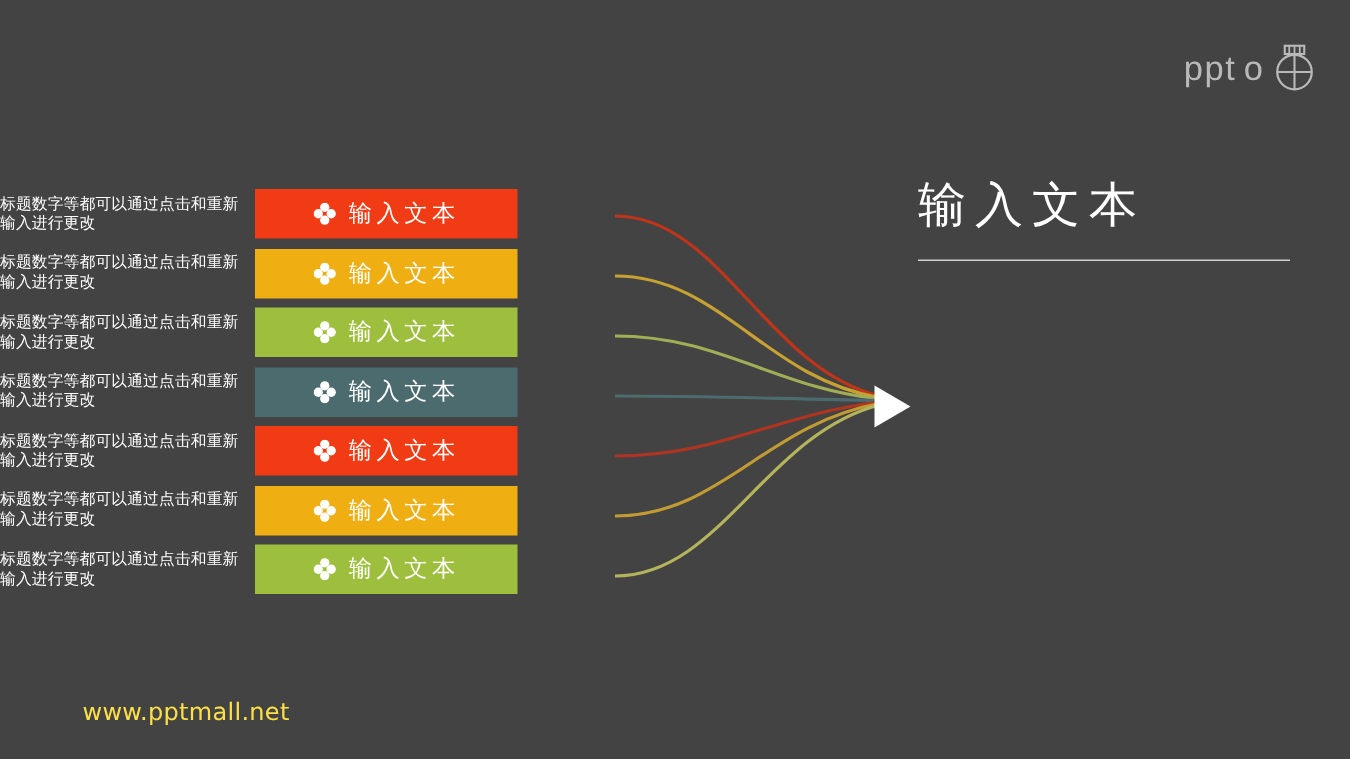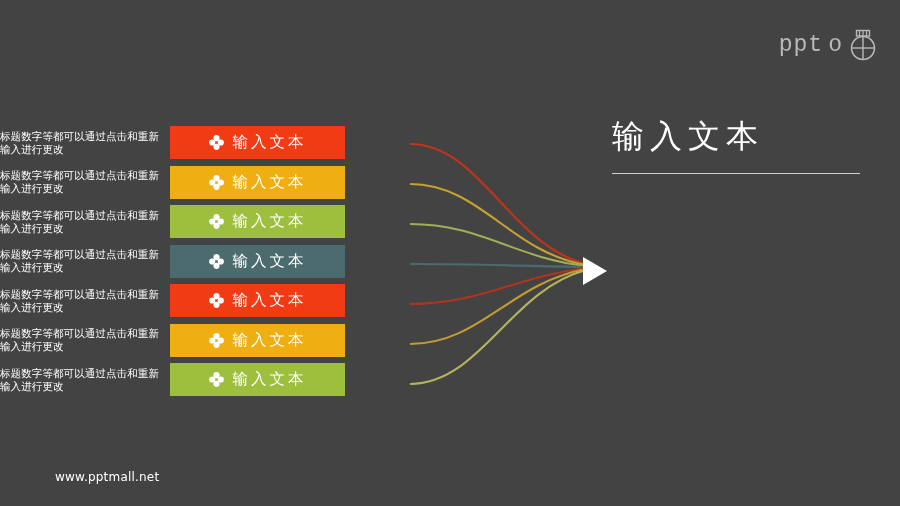--- a/index.html
+++ b/index.html
@@ -22,21 +22,21 @@
     right: 22px;
     display: flex;
     align-items: center;
     gap: 5px;
     height: 34px;
   }
   #logo .logo-word {
     font-size: 23px;
     letter-spacing: 1px;
     color: #b9b9b9;
-    font-family: Liberation Mono, monospace;
+    font-family: Liberation Sans, sans-serif;
     line-height: 1;
   }
   #logo svg { display: block; }
 
   
   #rows {
     position: absolute;
     left: 0;
     top: 126px;
     width: 412px;
@@ -127,22 +127,22 @@
     line-height: 25px;
     letter-spacing: 0.3px;
     font-family: "DejaVu Sans", sans-serif;
   }
 
   
   #footer-url {
     position: absolute;
     left: 55px;
     bottom: 22px;
-    color: #ffffff;
-    font-size: 12px;
+    color: #fde047;
+    font-size: 16px;
     letter-spacing: 0.2px;
     font-family: "DejaVu Sans", sans-serif;
   }
 </style>
 </head>
 <body>
 
 <div id="logo">
   <span class="logo-word">ppt</span>
   <span class="logo-word">o</span>

